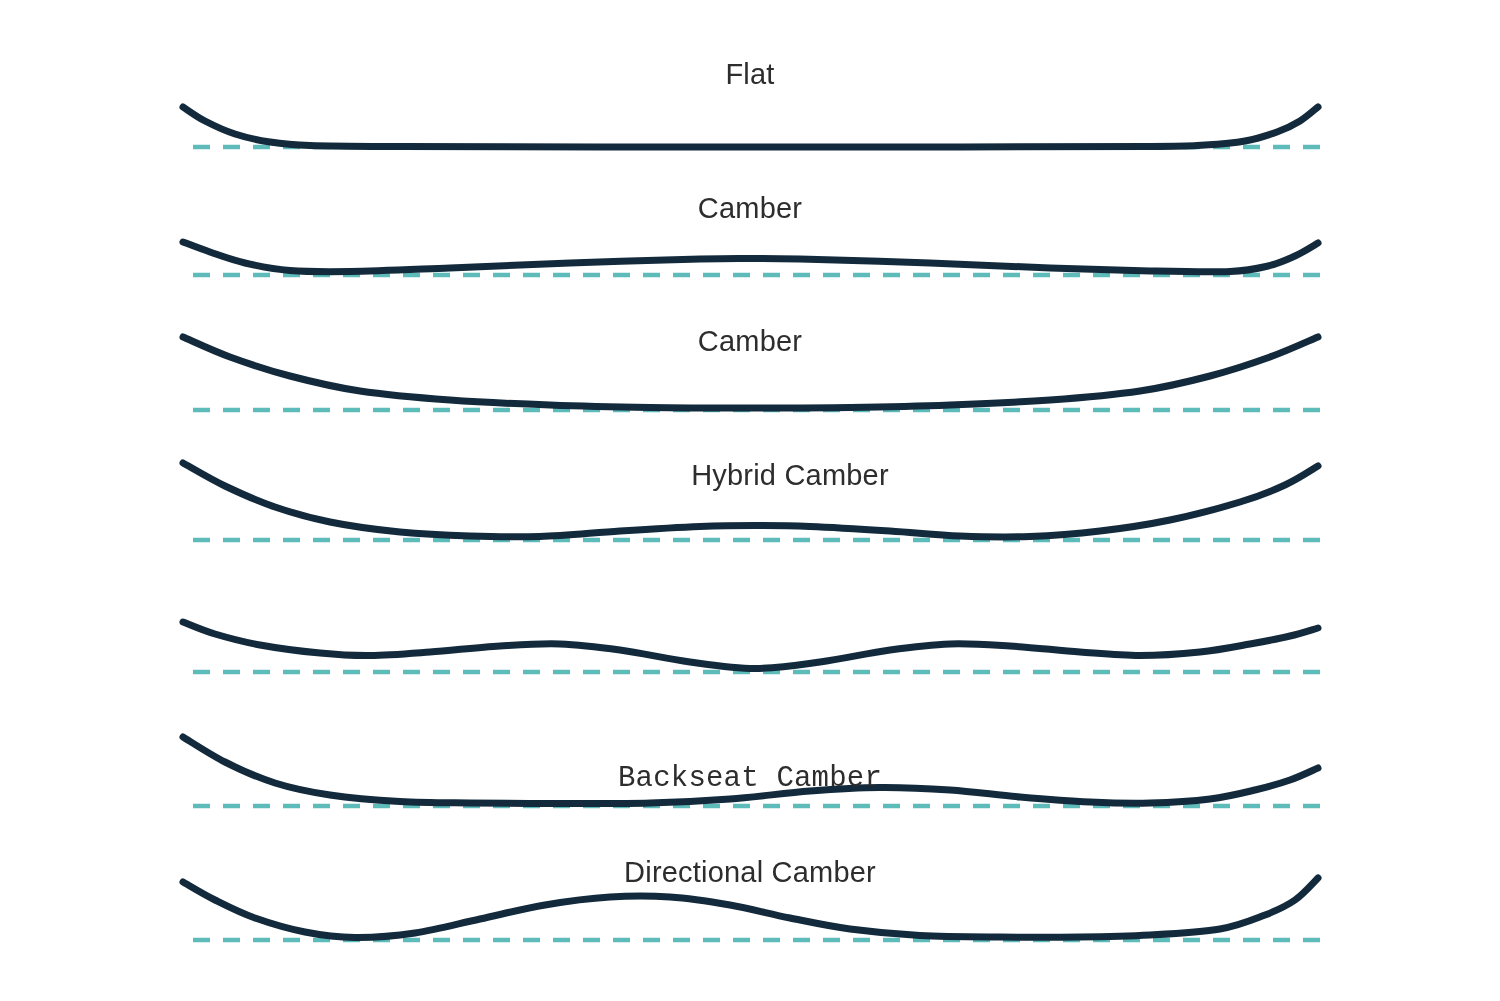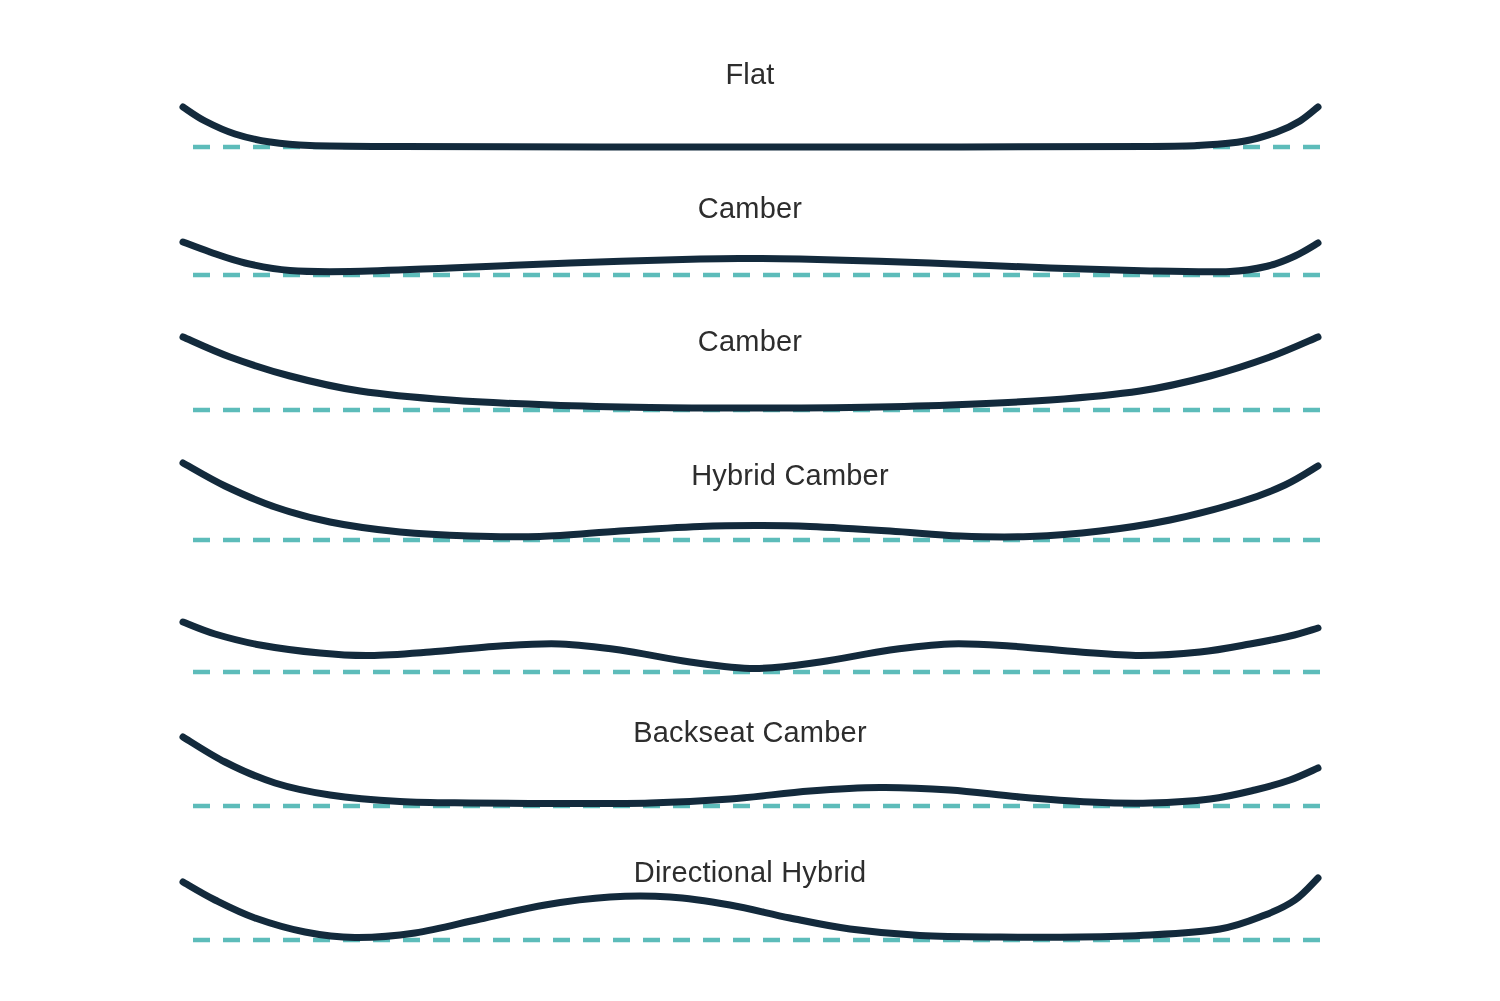--- a/index.html
+++ b/index.html
@@ -29,21 +29,21 @@
     font-weight: 400;
     color: #2d2d2d;
     letter-spacing: 0.2px;
     user-select: none;
   }
   .label-0 { top: 58px; }
   .label-1 { top: 192px; }
   .label-2 { top: 325px; }
   .label-3 { top: 459px; margin-left: 40px; }
   .label-4 { top: 591px; }
-  .label-5 { top: 716px; }
+  .label-5 { top: 762px; font-family: Liberation Mono, monospace; }
   .label-6 { top: 856px; }
 </style>
 </head>
 <body>
 
 <div id="canvas">
   <svg id="profiles-svg" width="1500" height="1001" viewBox="0 0 1500 1001">
       <line x1="193" x2="1322" y1="147" y2="147" stroke="#5dbcba" stroke-width="4.5" stroke-dasharray="17 13"></line>
       <path d="M 183 107 C 186.7 109.3, 196.3 116.5, 205 121 C 213.7 125.5, 224.2 130.5, 235 134 C 245.8 137.5, 257.5 140.1, 270 142 C 282.5 143.9, 288.3 144.8, 310 145.5 C 331.7 146.3, 351.7 146.3, 400 146.5 C 448.3 146.8, 516.7 146.9, 600 147 C 683.3 147.1, 808.3 147.1, 900 147 C 991.7 146.9, 1099.2 146.8, 1150 146.5 C 1200.8 146.2, 1189.2 145.9, 1205 145 C 1220.8 144.1, 1233.0 143.2, 1245 141 C 1257.0 138.8, 1267.8 135.3, 1277 132 C 1286.2 128.7, 1293.2 125.2, 1300 121 C 1306.8 116.8, 1315.0 109.3, 1318 107" fill="none" stroke="#132a3c" stroke-width="7" stroke-linecap="round"></path>
       <line x1="193" x2="1322" y1="275" y2="275" stroke="#5dbcba" stroke-width="4.5" stroke-dasharray="17 13"></line>
@@ -58,14 +58,14 @@
       <path d="M 183 737 C 190.0 741.2, 209.7 754.3, 225 762 C 240.3 769.7, 257.5 777.5, 275 783 C 292.5 788.5, 309.2 791.9, 330 795 C 350.8 798.1, 376.7 800.2, 400 801.5 C 423.3 802.8, 443.3 802.7, 470 803 C 496.7 803.3, 530.0 803.5, 560 803.5 C 590.0 803.5, 621.7 803.8, 650 803 C 678.3 802.3, 703.3 801.0, 730 799 C 756.7 797.0, 785.0 792.9, 810 791 C 835.0 789.1, 856.7 787.7, 880 787.5 C 903.3 787.3, 926.7 788.4, 950 790 C 973.3 791.6, 996.7 795.0, 1020 797 C 1043.3 799.0, 1068.3 801.0, 1090 802 C 1111.7 803.0, 1130.0 803.5, 1150 803 C 1170.0 802.5, 1192.5 801.2, 1210 799 C 1227.5 796.8, 1241.7 793.2, 1255 790 C 1268.3 786.8, 1279.5 783.7, 1290 780 C 1300.5 776.3, 1313.3 770.0, 1318 768" fill="none" stroke="#132a3c" stroke-width="7" stroke-linecap="round"></path>
       <line x1="193" x2="1322" y1="940" y2="940" stroke="#5dbcba" stroke-width="4.5" stroke-dasharray="17 13"></line>
       <path d="M 183 882 C 188.3 885.0, 203.0 894.0, 215 900 C 227.0 906.0, 240.0 912.7, 255 918 C 270.0 923.3, 288.3 928.8, 305 932 C 321.7 935.3, 336.7 937.3, 355 937.5 C 373.3 937.7, 394.2 936.1, 415 933 C 435.8 929.9, 458.3 923.7, 480 919 C 501.7 914.3, 523.3 908.7, 545 905 C 566.7 901.3, 589.2 898.3, 610 897 C 630.8 895.7, 650.0 895.7, 670 897 C 690.0 898.3, 710.0 901.5, 730 905 C 750.0 908.5, 770.0 914.0, 790 918 C 810.0 922.0, 828.3 926.1, 850 929 C 871.7 931.9, 895.0 934.2, 920 935.5 C 945.0 936.8, 973.3 936.8, 1000 937 C 1026.7 937.3, 1055.0 937.3, 1080 937 C 1105.0 936.7, 1126.7 936.3, 1150 935 C 1173.3 933.7, 1200.8 932.3, 1220 929 C 1239.2 925.7, 1252.5 919.8, 1265 915 C 1277.5 910.2, 1286.2 906.2, 1295 900 C 1303.8 893.8, 1314.2 881.7, 1318 878" fill="none" stroke="#132a3c" stroke-width="7" stroke-linecap="round"></path>
     </svg>
 
   <div class="profile-label label-0">Flat</div>
   <div class="profile-label label-1">Camber</div>
   <div class="profile-label label-2">Camber</div>
   <div class="profile-label label-3">Hybrid Camber</div>
   <div class="profile-label label-5">Backseat Camber</div>
-  <div class="profile-label label-6">Directional Hybrid</div>
+  <div class="profile-label label-6">Directional Camber</div>
 </div>
 
 </body></html>

